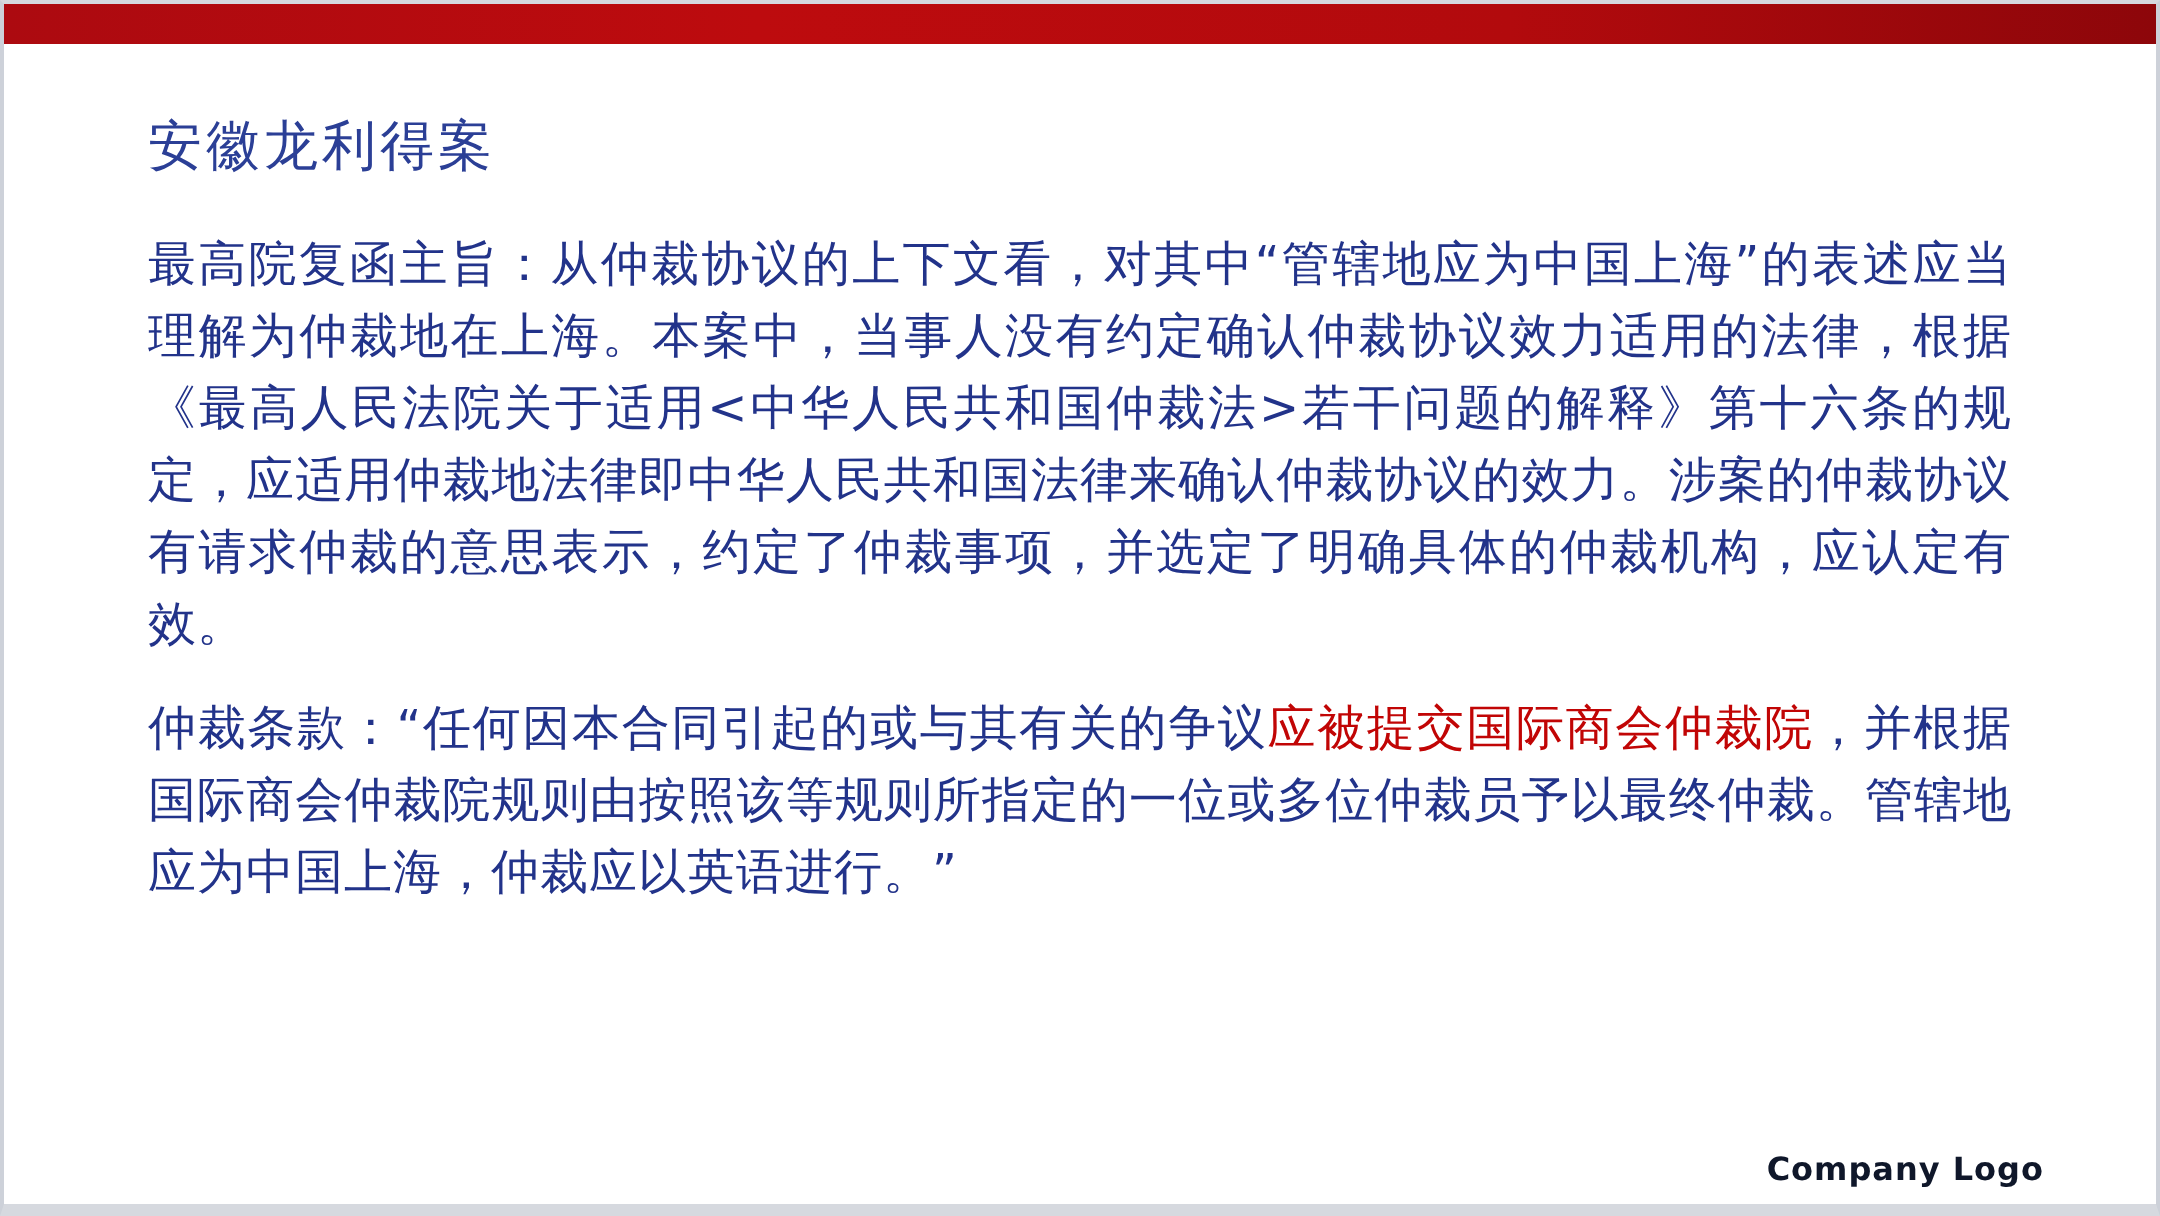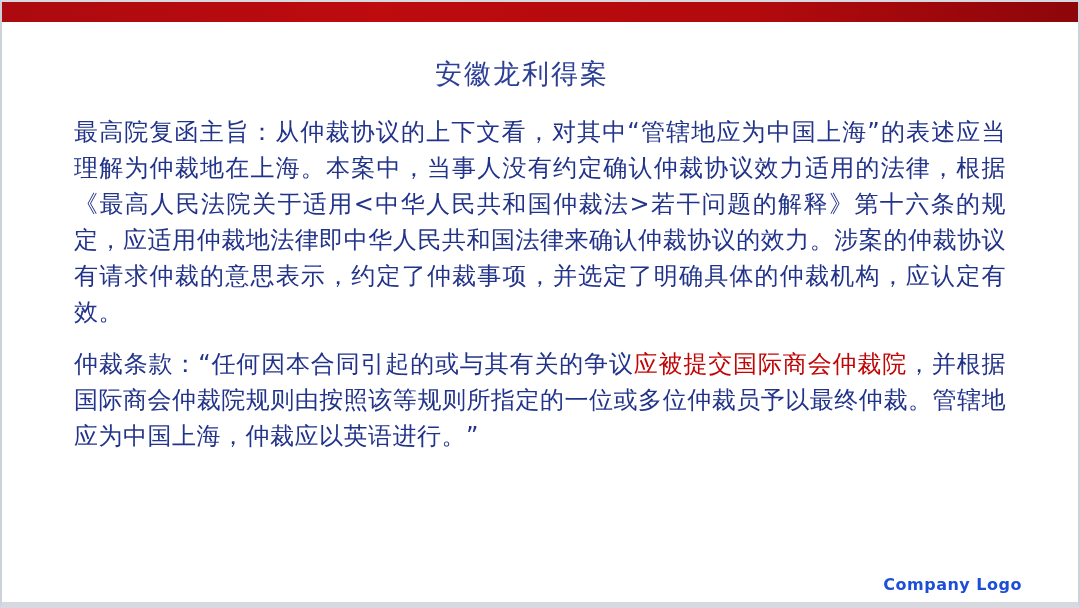--- a/index.html
+++ b/index.html
@@ -61,21 +61,20 @@
       #b20a0d 70%,
       #8d060a 100%);
   }
 
   
   .content {
     padding: 36px 72px 0 72px;
   }
   .case-title {
     margin: 0 36px 24px 0;
-    text-align: center;
     color: #2b3f96;
     font-size: 27px;
     line-height: 32px;
     font-weight: normal;
     letter-spacing: 2px;
   }
   .para {
     margin: 0 0 16px 0;
     color: #22338a;
     font-size: 24px;
@@ -85,21 +84,21 @@
   }
   .para .highlight {
     color: #c10505;
   }
 
   
   .logo-text {
     position: absolute;
     right: 56px;
     bottom: 8px;
-    color: #1d4ed8;
+    color: #0f172a;
     font-size: 16px;
     font-weight: bold;
     letter-spacing: 0.5px;
   }
 </style>
 </head>
 <body>
 
 <div class="slide">
 

